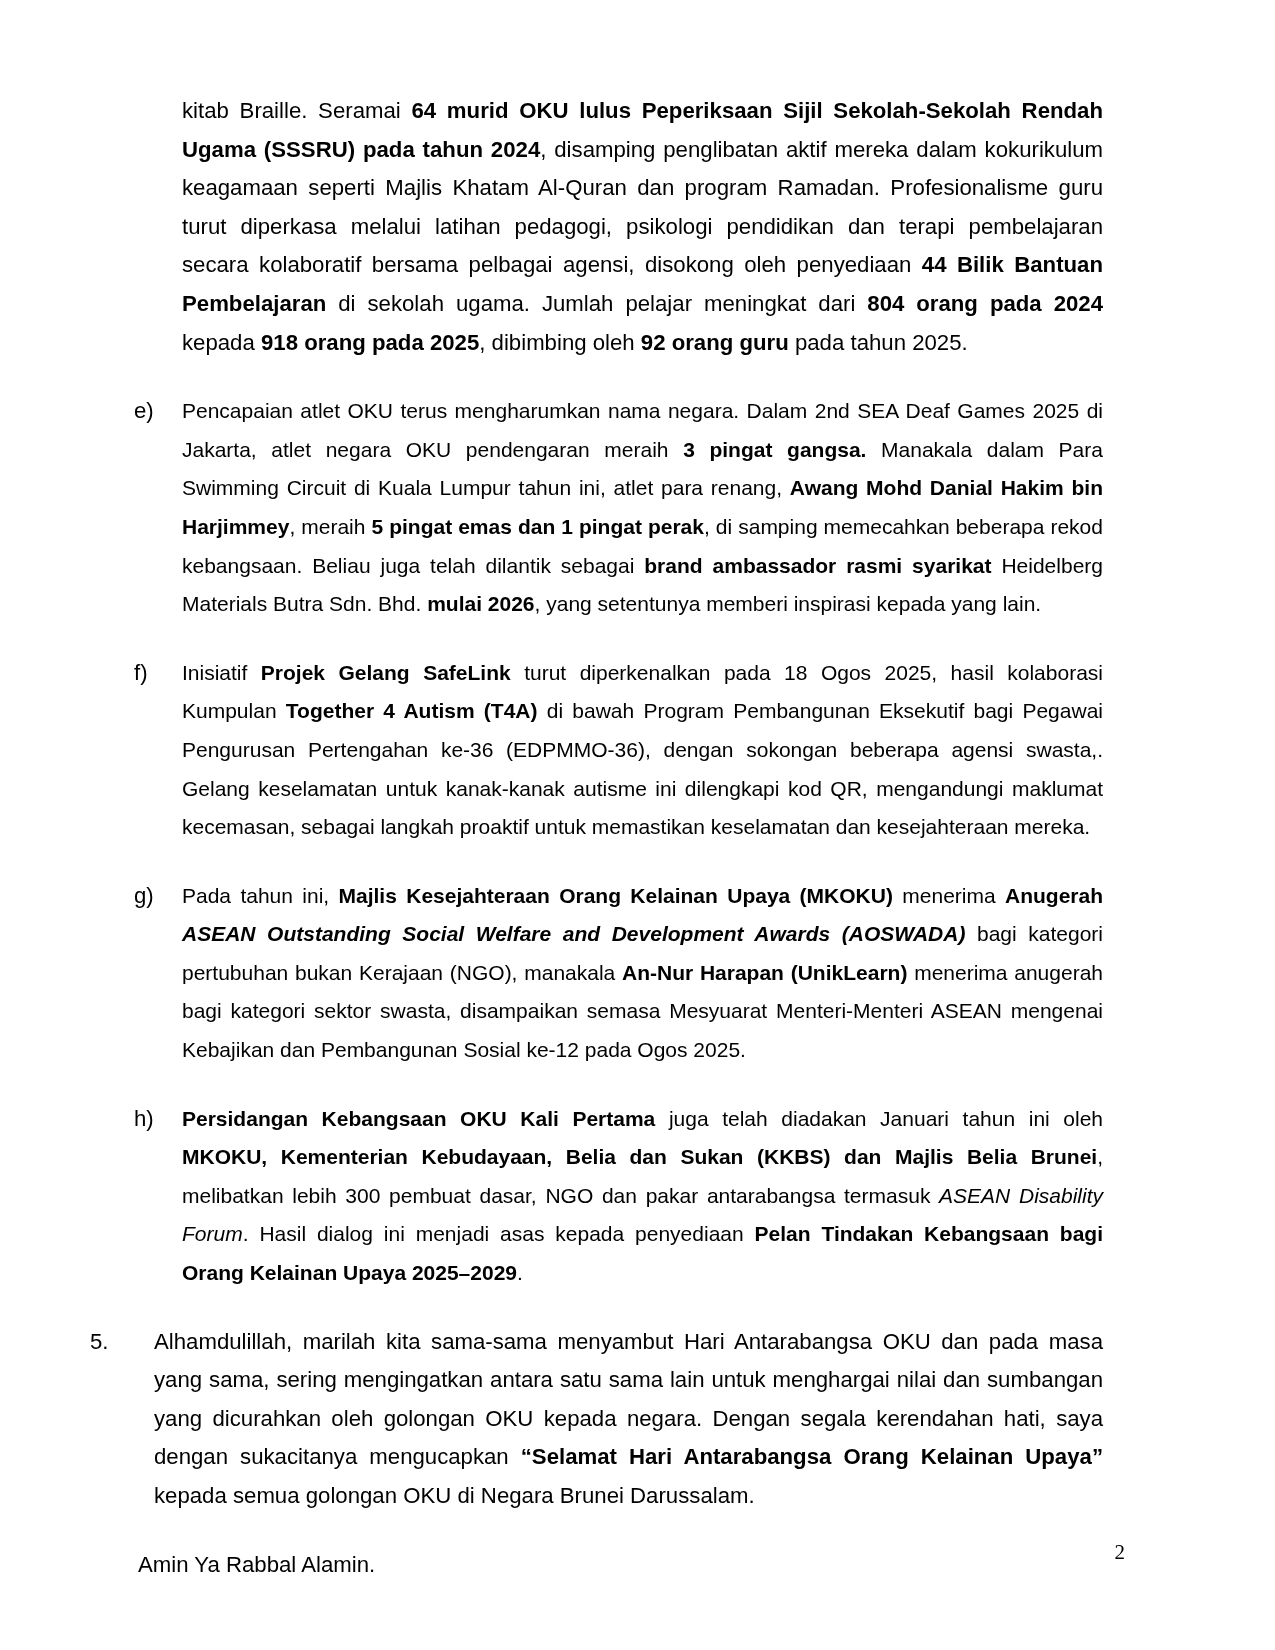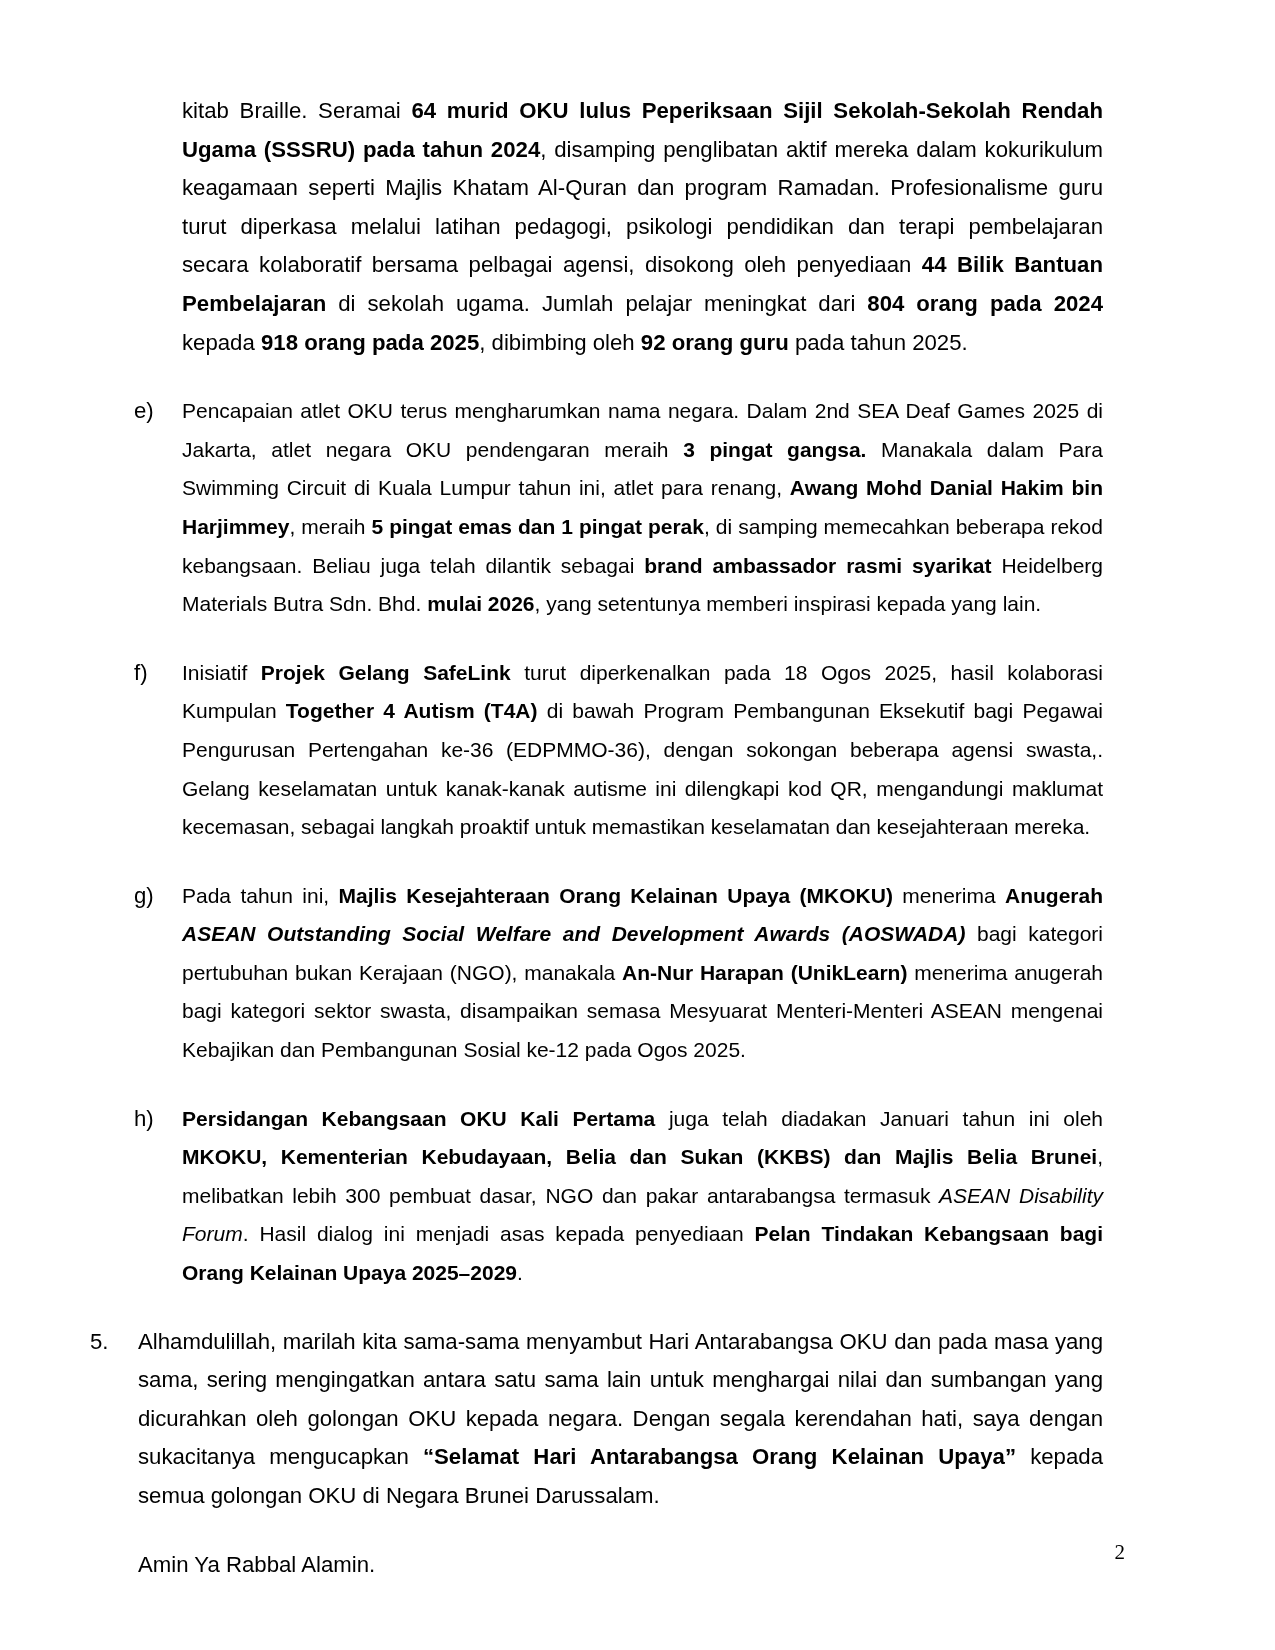--- a/index.html
+++ b/index.html
@@ -68,21 +68,21 @@
   }
   .num-item .marker {
     flex: 0 0 auto;
     width: 48px;
     margin-left: 0px;
     font-size: 22.2px;
     line-height: 38.6px;
   }
   .num-item .body {
     flex: 1 1 auto;
-    margin-left: 0px;
+    margin-left: 16px;
     font-size: 22.2px;
     line-height: 38.6px;
     text-align: justify;
     text-justify: inter-word;
   }
 
   .plain-line {
     margin-left: 48px;
     margin-top: 30px;
     font-size: 22.2px;

